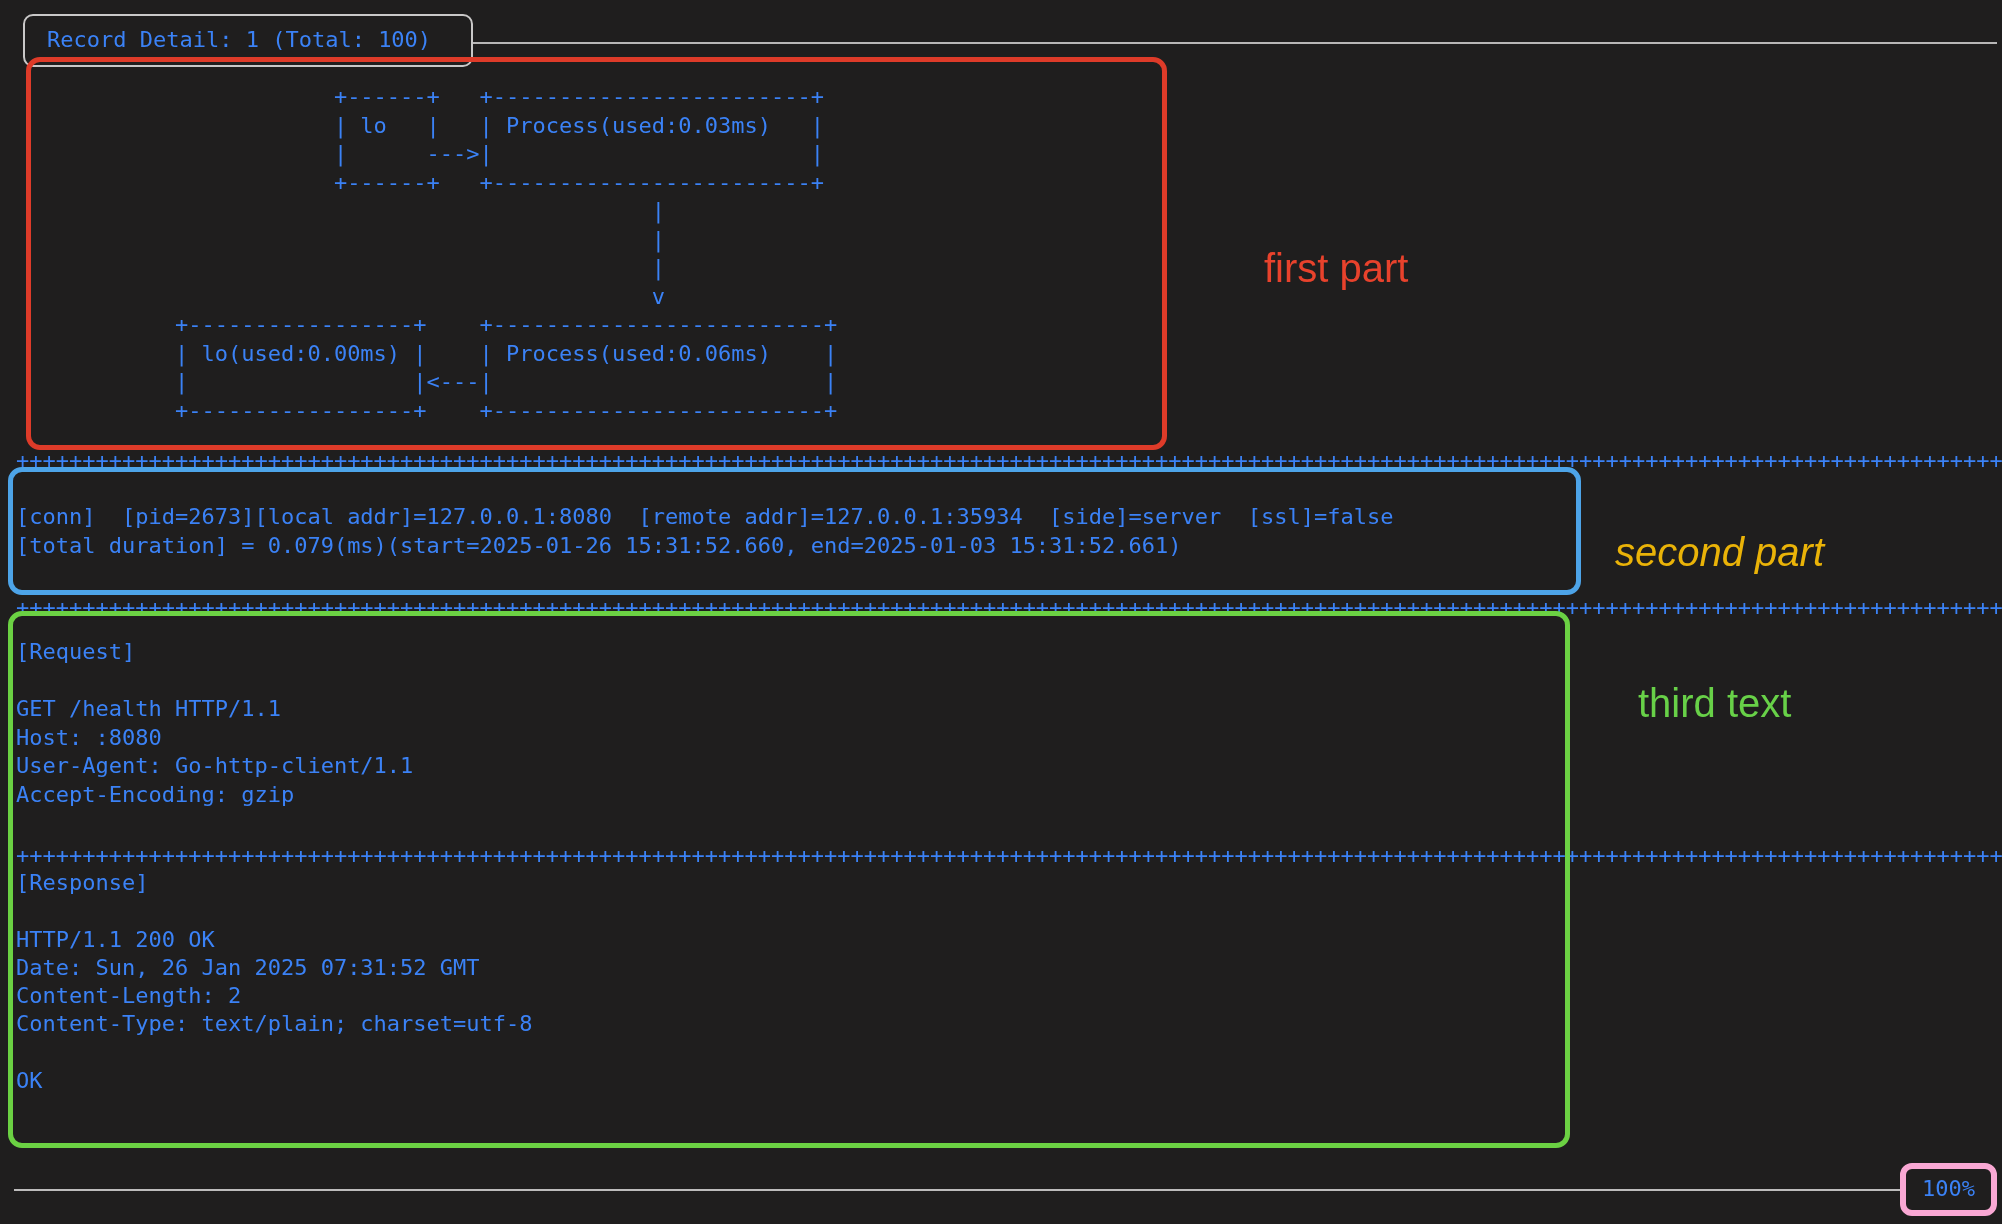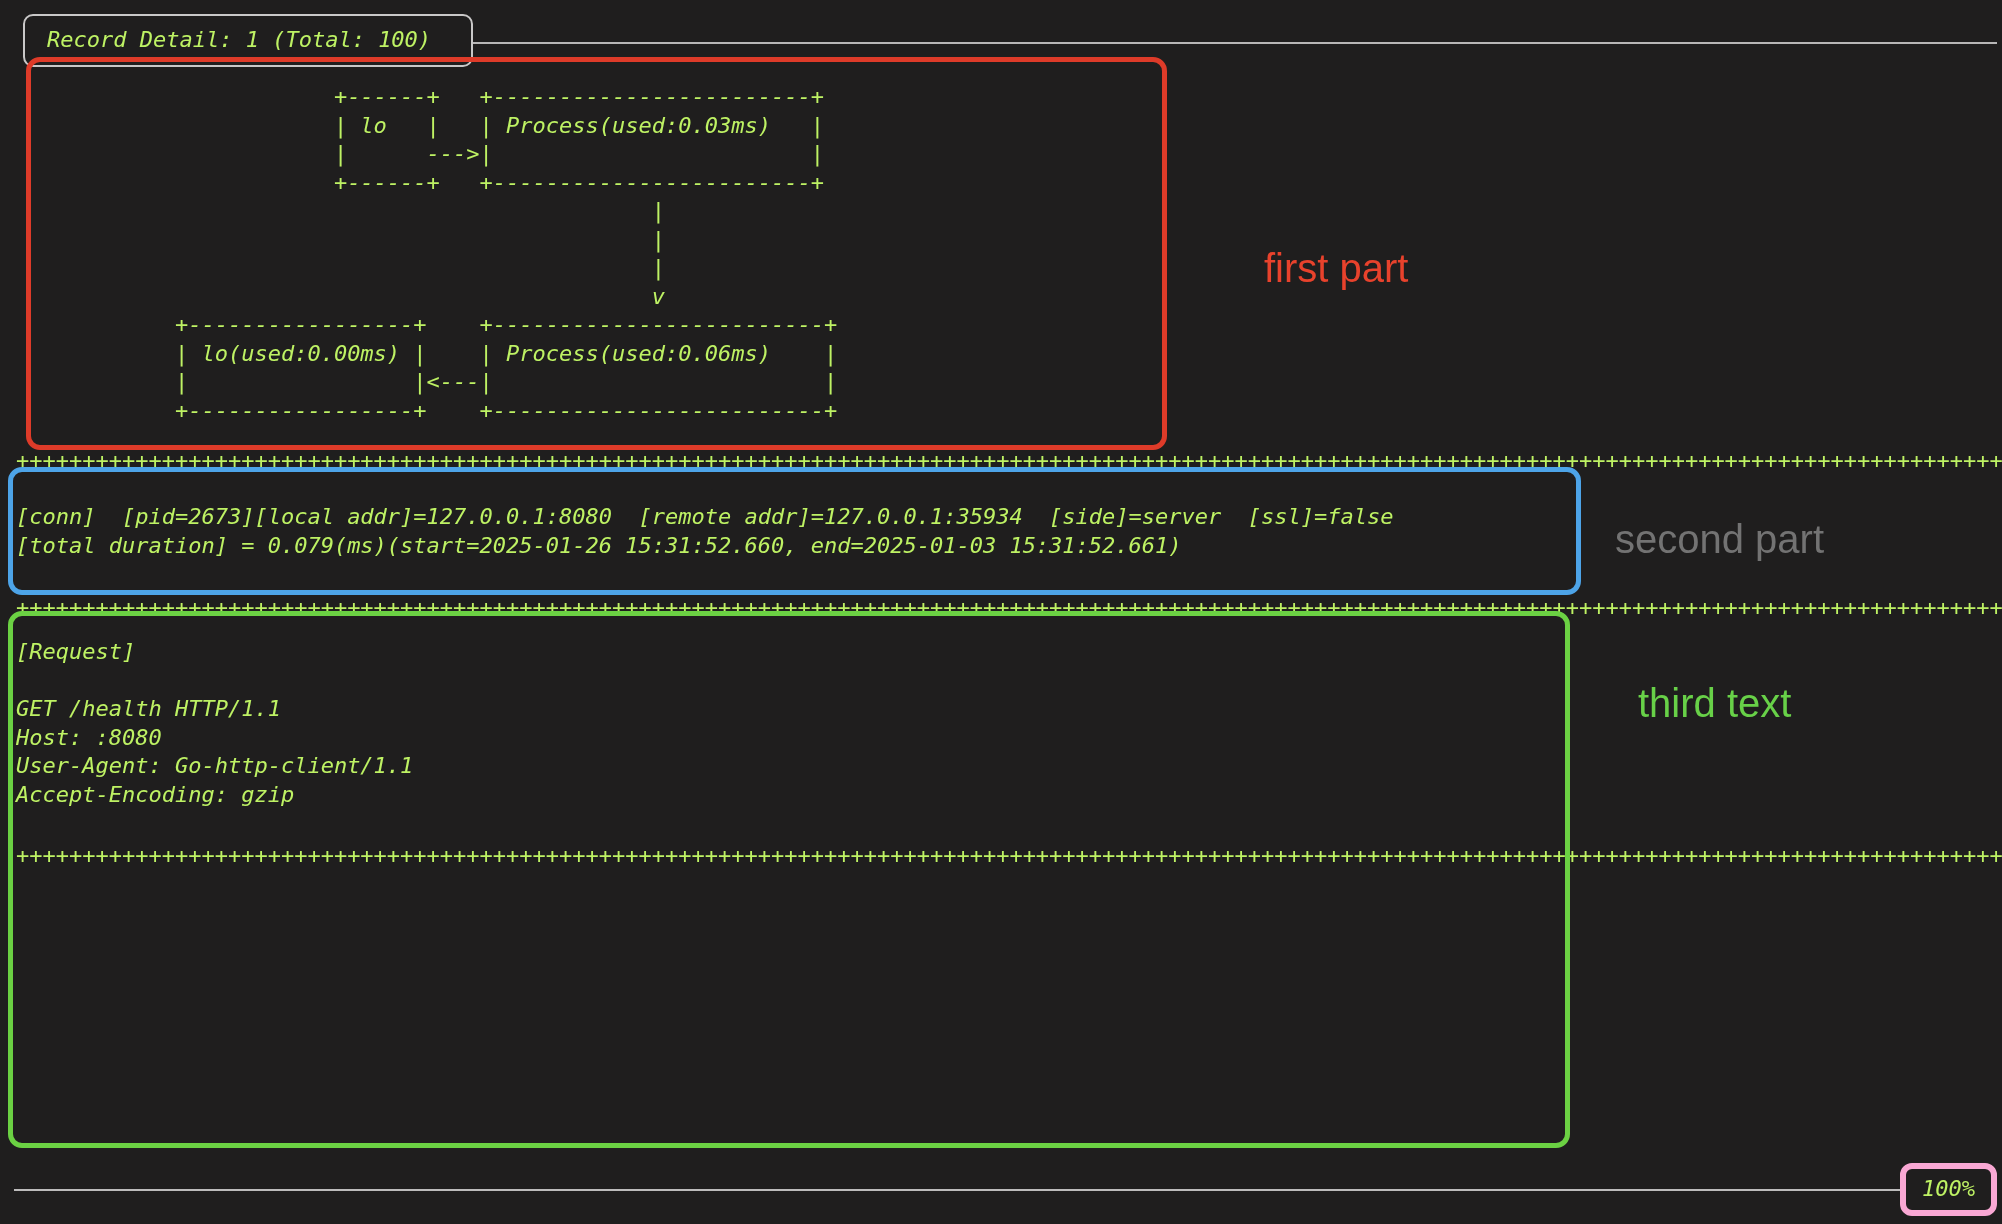--- a/index.html
+++ b/index.html
@@ -11,22 +11,21 @@
     background: #1f1e1e;
     overflow: hidden;
     font-family: "DejaVu Sans Mono", "Liberation Mono", monospace;
     color: #d6d4d4;
   }
   pre {
     font-family: inherit;
     font-size: 22px;
     line-height: 28.5px;
     white-space: pre;
-    color: #bef264;
-    font-style: italic;
+    color: #3b82f6;
   }
   .abs { position: absolute; }
 
   
   .title-box {
     left: 23px; top: 14px;
     width: 450px; height: 53px;
     border: 2px solid #c9c8c8;
     border-radius: 10px;
     display: flex; align-items: center;
@@ -69,21 +68,21 @@
   .anno { border-style: solid; border-width: 5px; border-radius: 14px; z-index: 5; pointer-events: none; background: transparent; }
   .anno-red   { left: 26px;  top: 57px;  width: 1141px; height: 393px; border-color: #de3b29; }
   .anno-blue  { left: 8px;   top: 467px; width: 1573px; height: 128px; border-color: #4da4e8; }
   .anno-green { left: 8px;   top: 611px; width: 1562px; height: 537px; border-color: #6bd143; }
   .anno-label {
     font-family: "Liberation Sans", sans-serif;
     font-size: 40px; font-weight: 400;
     z-index: 6; white-space: nowrap;
   }
   .label-first  { left: 1264px; top: 246px; color: #e8422c; }
-  .label-second { left: 1615px; top: 517px; color: #737373; }
+  .label-second { left: 1615px; top: 530px; color: #eab308; font-style: italic; }
   .label-third  { left: 1638px; top: 681px; color: #68d148; }
 </style>
 </head>
 <body>
 
 <div id="screen">
 
   <div class="abs top-line"></div>
   <div class="abs title-box">
     <pre>Record Detail: 1 (Total: 100)</pre>
@@ -111,20 +110,28 @@
 
   <pre class="abs request">[Request]
 
 GET /health HTTP/1.1
 Host: :8080
 User-Agent: Go-http-client/1.1
 Accept-Encoding: gzip</pre>
 
   <pre class="abs sep sep3">++++++++++++++++++++++++++++++++++++++++++++++++++++++++++++++++++++++++++++++++++++++++++++++++++++++++++++++++++++++++++++++++++++++++++++++++++++++</pre>
 
+  <pre class="abs response">[Response]
+
+HTTP/1.1 200 OK
+Date: Sun, 26 Jan 2025 07:31:52 GMT
+Content-Length: 2
+Content-Type: text/plain; charset=utf-8
+
+OK</pre>
 
   <div class="abs bottom-line"></div>
   <div class="abs zoom-box">
     <pre>100%</pre>
   </div>
 
   <div class="abs anno anno-red"></div>
   <div class="abs anno-label label-first">first part</div>
 
   <div class="abs anno anno-blue"></div>

